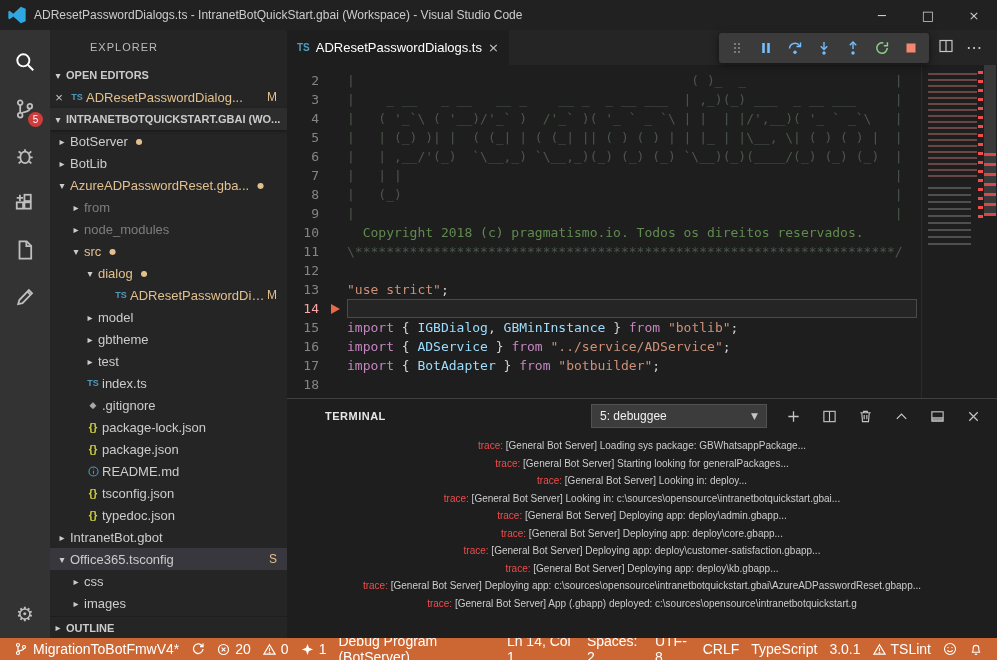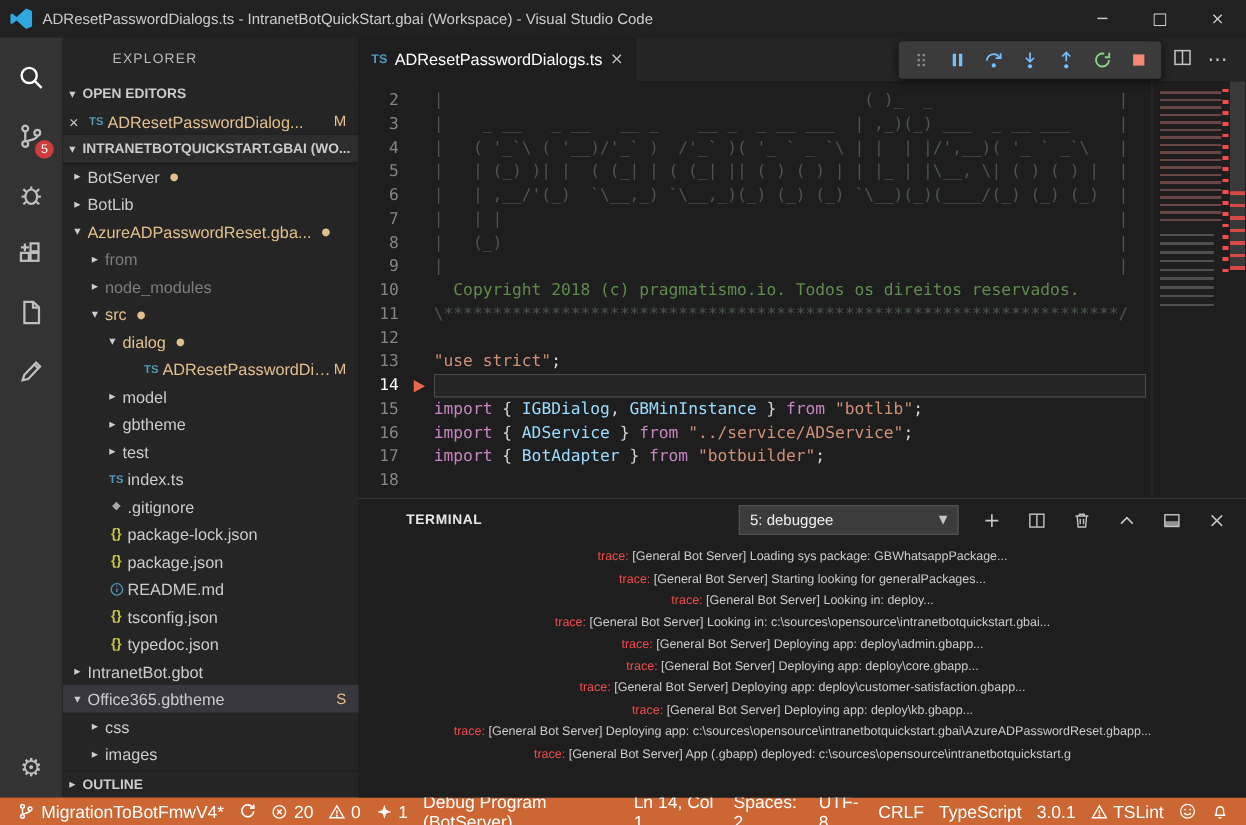--- a/index.html
+++ b/index.html
@@ -75,21 +75,21 @@
     border-radius:3px; box-shadow:0 2px 8px rgba(0,0,0,.55); display:flex; align-items:center;
     padding:0 5px; gap:3px; z-index:30; }
   .dbtn { width:26px; height:26px; display:flex; align-items:center; justify-content:center; }
 
   
   .editor-wrap { height:333px; position:relative; background:#1e1e1e; overflow:hidden;
     flex-shrink:0; padding-top:6px;
     font-family:"DejaVu Sans Mono","Liberation Mono",monospace; font-size:13px; }
   .cline { display:flex; height:19px; line-height:19px; }
   .lnum { width:44px; padding-right:12px; text-align:right; color:#858585; flex-shrink:0; }
-  .cline.current .lnum { color:#ffffff; }
+  .cline.current .lnum { color:#fca5a5; }
   .aslot { width:16px; flex-shrink:0; display:flex; align-items:center; }
   .exec-arrow { width:0; height:0; border-left:9px solid #e8694a;
     border-top:5px solid transparent; border-bottom:5px solid transparent; }
   .ltext { flex:1; white-space:pre; overflow:hidden; color:#d4d4d4; }
   .cline.current .ltext { box-shadow:inset 0 0 0 1px #4a4a4a; background:rgba(255,255,255,.03);
     margin-right:80px; }
   .seg-art { color:#4b564b; } .seg-cmt { color:#608b4e; } .seg-str { color:#ce9178; }
   .seg-kw { color:#c586c0; } .seg-id { color:#9cdcfe; } .seg-pl { color:#d4d4d4; }
 
   .minimap { position:absolute; top:0; right:14px; width:62px; height:100%;
@@ -318,21 +318,21 @@
             <span class="twisty"></span>
             <span class="ficon braces">{}</span>
             <span class="label">typedoc.json</span>
           </div>
           <div class="row" style="padding-left: 4px;">
             <span class="twisty">▸</span>
             <span class="label">IntranetBot.gbot</span>
           </div>
           <div class="row selected" style="padding-left: 4px;">
             <span class="twisty">▾</span>
-            <span class="label">Office365.gbtheme</span>
+            <span class="label">Office365.tsconfig</span>
             <span class="gbadge">S</span>
           </div>
           <div class="row" style="padding-left: 18px;">
             <span class="twisty">▸</span>
             <span class="label">css</span>
           </div>
           <div class="row" style="padding-left: 18px;">
             <span class="twisty">▸</span>
             <span class="label">images</span>
           </div>

